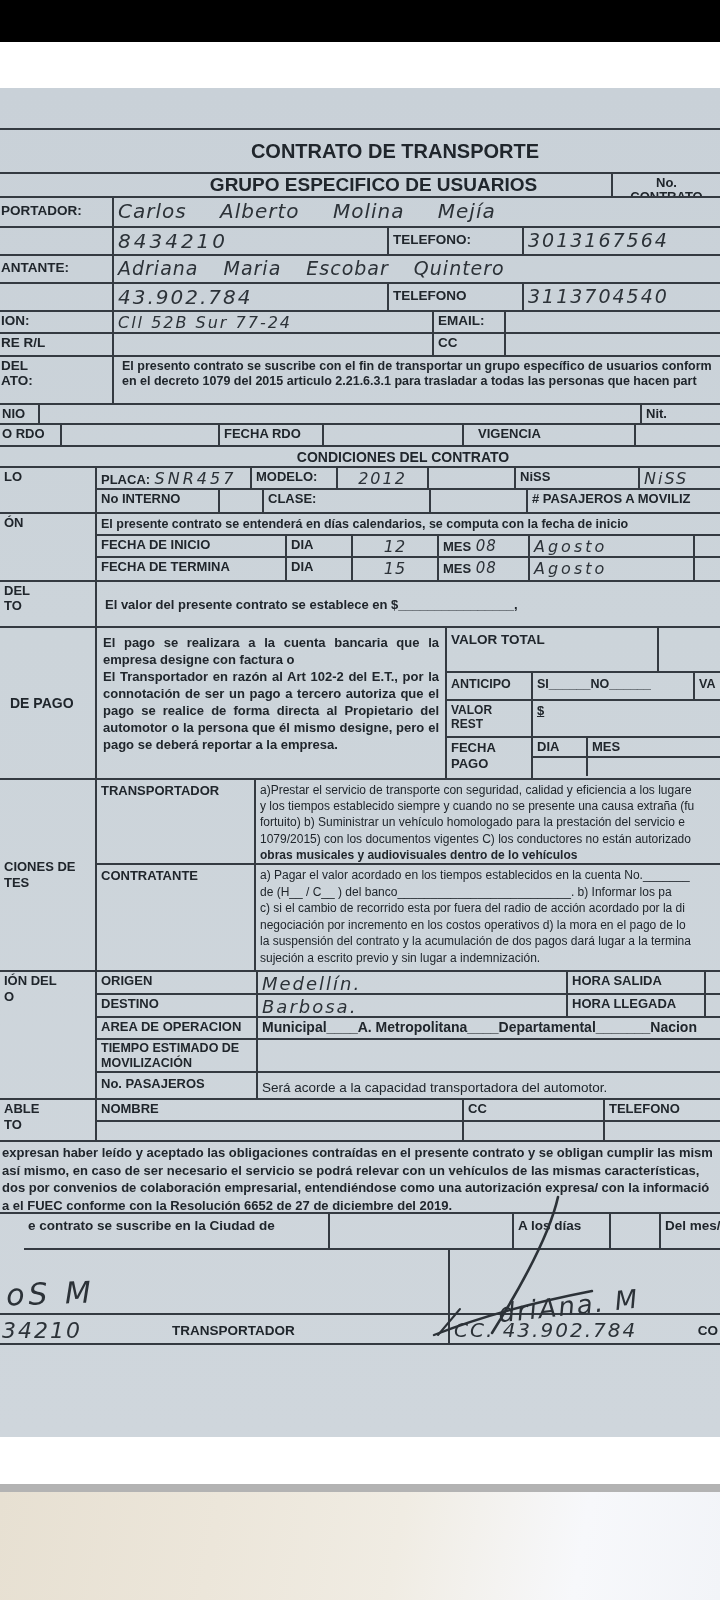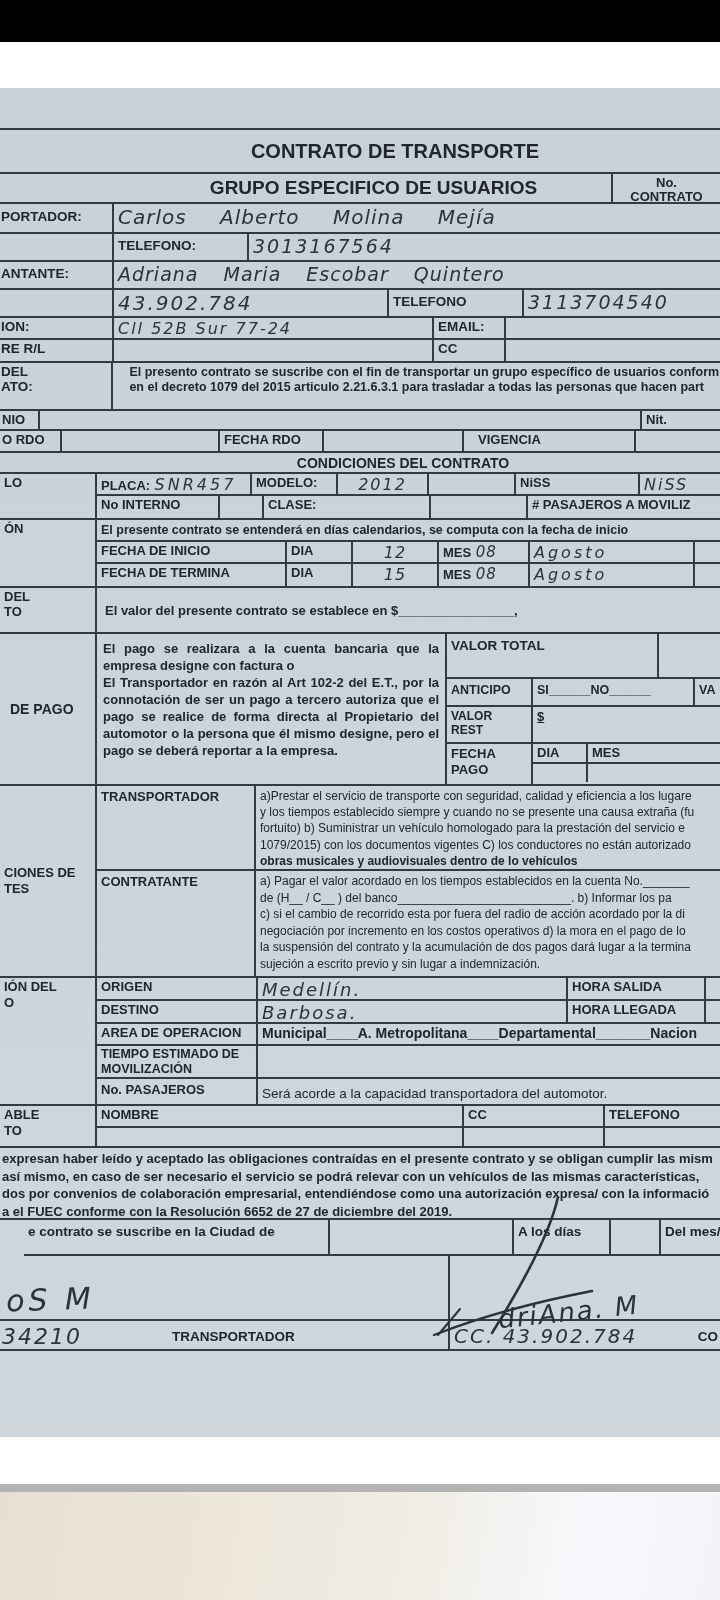--- a/index.html
+++ b/index.html
@@ -36,39 +36,42 @@
 
   <div class="paper">
     <div class="form">
 
       <div class="r" style="height:44px;">
         <div class="c nb center" style="flex:1;font-size:20px;">
           <span class="b" style="position:relative;left:35px;">CONTRATO DE TRANSPORTE</span>
         </div>
       </div>
 
-      <div class="r" style="height:30px;">
+      <div class="r" style="height:24px;">
         <div class="c center" style="flex:1;font-size:19px;">
           <span class="b" style="position:relative;left:68px;">GRUPO ESPECIFICO DE USUARIOS</span>
         </div>
         <div class="c nb" style="width:107px;text-align:center;font-size:13px;line-height:14px;padding-top:2px;">
           <div class="b">No.</div>
           <div class="b">CONTRATO</div>
         </div>
       </div>
 
       <div class="r" style="height:30px;">
         <div class="lc b" style="font-size:13.5px;padding-top:5px;">PORTADOR:</div>
         <div class="c nb">
           <span class="hw" style="font-size:20px;word-spacing:26px;">Carlos Alberto Molina Mejía</span>
         </div>
       </div>
 
       <div class="r" style="height:28px;">
         <div class="lc"></div>
+        <div class="c" style="width:275px;">
+          <span class="hw" style="font-size:20px;letter-spacing:3px;">8434210</span>
+        </div>
         <div class="c b" style="width:135px;font-size:13.5px;padding-top:4px;">TELEFONO:</div>
         <div class="c nb">
           <span class="hw" style="font-size:19px;letter-spacing:2px;">3013167564</span>
         </div>
       </div>
 
       <div class="r" style="height:28px;">
         <div class="lc b" style="font-size:13.5px;padding-top:4px;">ANTANTE:</div>
         <div class="c nb">
           <span class="hw" style="font-size:19px;word-spacing:18px;">Adriana Maria Escobar Quintero</span>
@@ -100,21 +103,21 @@
         <div class="c" style="width:320px;"></div>
         <div class="c b" style="width:72px;font-size:13.5px;">CC</div>
         <div class="c nb"></div>
       </div>
 
       <div class="r" style="height:48px;">
         <div class="lc b" style="font-size:13.5px;line-height:15px;">
           <div>DEL</div>
           <div>ATO:</div>
         </div>
-        <div class="c nb b" style="font-size:12.5px;line-height:15px;padding-left:16px;padding-top:2px;">
+        <div class="c nb b" style="font-size:12.5px;line-height:15px;padding-left:8px;padding-top:2px;">
           <div>El presento contrato se suscribe con el fin de transportar un grupo específico de usuarios conform</div>
           <div>en el decreto 1079 del 2015 articulo 2.21.6.3.1 para trasladar a todas las personas que hacen part</div>
         </div>
       </div>
 
       <div class="r" style="height:20px;">
         <div class="c b" style="width:40px;font-size:13px;padding-left:2px;">NIO</div>
         <div class="c" style="flex:1;"></div>
         <div class="c nb b" style="width:78px;font-size:13px;">Nit.</div>
       </div>

